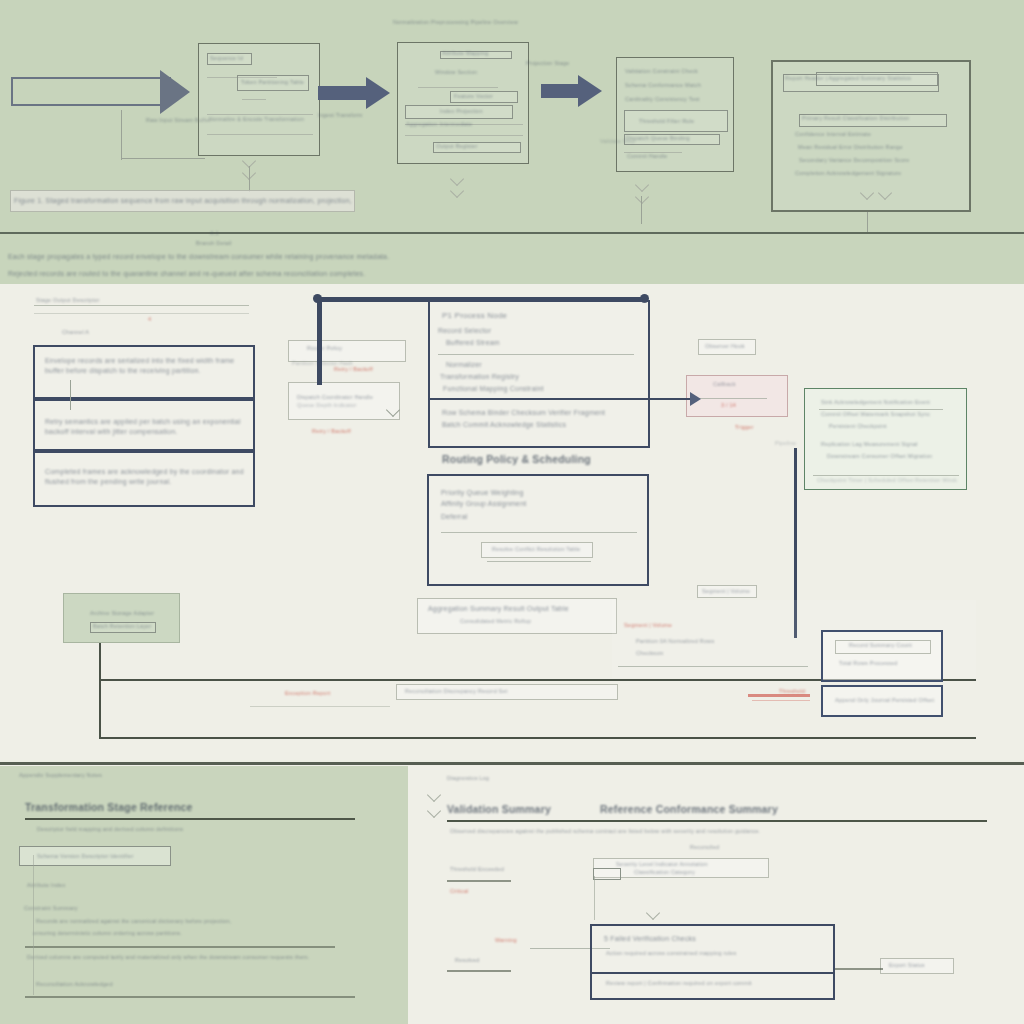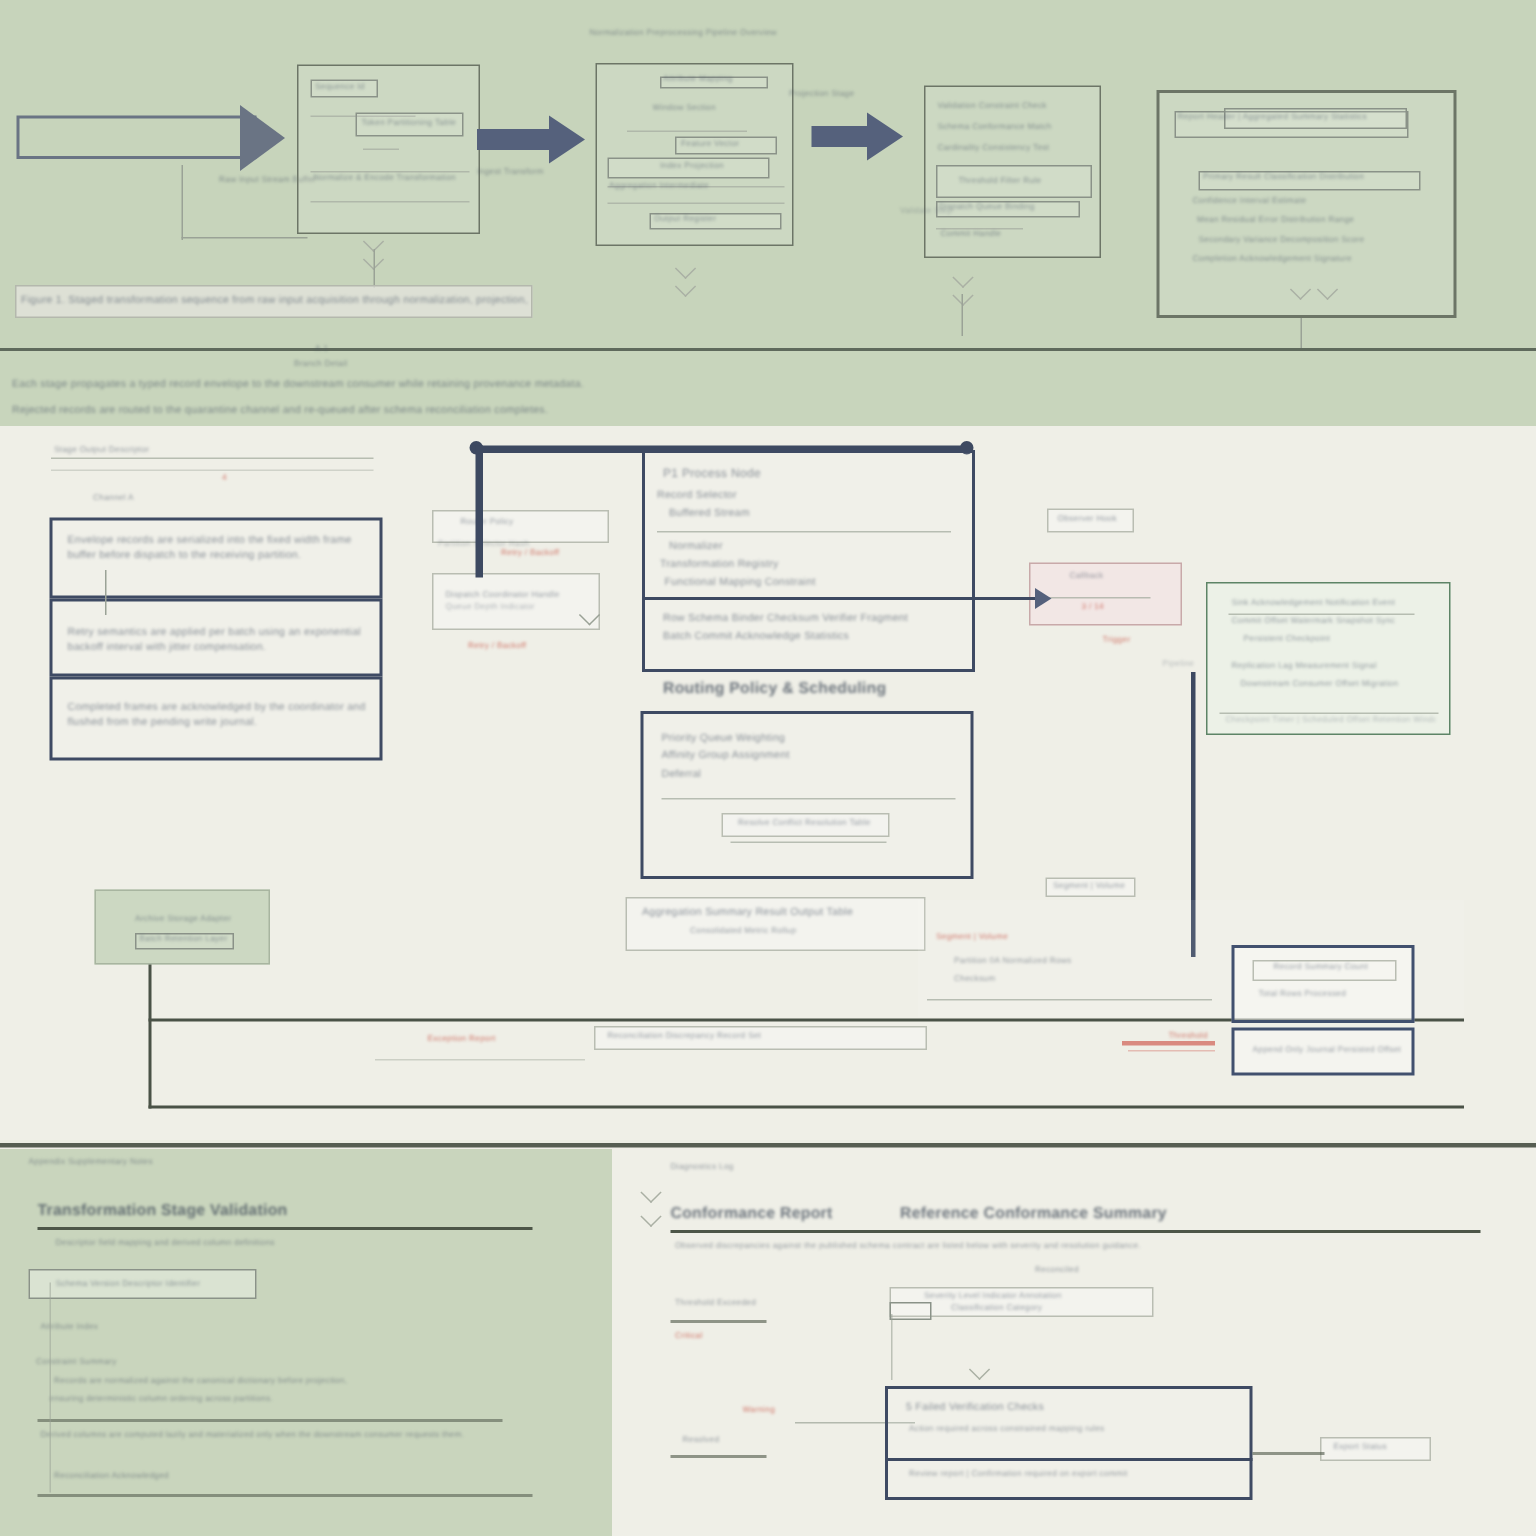--- a/index.html
+++ b/index.html
@@ -307,40 +307,40 @@
 <span class="t sm red" style="position:absolute;left:285px;top:690px;width:86px;">Exception Report</span>
 <div class="bx lite" style="left:396px;top:684px;width:222px;height:16px;">
   <span class="t sm" style="position:absolute;left:8px;top:3px;width:206px;">Reconciliation Discrepancy Record Set</span>
 </div>
 <div class="ln red" style="left:748px;top:694px;width:62px;height:3px;"></div>
 <span class="t sm red" style="position:absolute;left:779px;top:688px;width:44px;">Threshold</span>
 <div class="ln red" style="left:752px;top:700px;width:58px;height:1.4px;opacity:.5;"></div>
 <div class="hr" style="left:250px;top:706px;width:140px;opacity:.5;"></div>
 
 <span class="t sm" style="position:absolute;left:19px;top:772px;width:130px;">Appendix Supplementary Notes</span>
-<span class="t lg" style="position:absolute;left:25px;top:800px;width:200px;">Transformation Stage Validation</span>
+<span class="t lg" style="position:absolute;left:25px;top:800px;width:200px;">Transformation Stage Reference</span>
 <div class="hr dark" style="left:25px;top:818px;width:330px;"></div>
 <span class="t sm" style="position:absolute;left:37px;top:826px;width:250px;">Descriptor field mapping and derived column definitions</span>
 <div class="bx thin" style="left:19px;top:846px;width:152px;height:20px;background:rgba(240,243,236,.45);">
   <span class="t sm" style="position:absolute;left:17px;top:6px;width:128px;">Schema Version Descriptor Identifier</span>
 </div>
 <span class="t sm" style="position:absolute;left:27px;top:882px;width:70px;">Attribute Index</span>
 <span class="t sm" style="position:absolute;left:24px;top:905px;width:80px;">Constraint Summary</span>
 <span class="t sm" style="position:absolute;left:36px;top:918px;width:260px;">Records are normalized against the canonical dictionary before projection,</span>
 <span class="t sm" style="position:absolute;left:33px;top:930px;width:200px;">ensuring deterministic column ordering across partitions.</span>
 <div class="hr dark" style="left:25px;top:946px;width:310px;opacity:.55;"></div>
 <span class="t sm" style="position:absolute;left:27px;top:954px;width:360px;">Derived columns are computed lazily and materialized only when the downstream consumer requests them.</span>
 <span class="t sm" style="position:absolute;left:36px;top:981px;width:150px;">Reconciliation Acknowledged</span>
 <div class="hr dark" style="left:25px;top:996px;width:330px;opacity:.55;"></div>
 <div class="ln thin-g" style="left:33px;top:855px;width:1px;height:140px;opacity:.5;"></div>
 
 <span class="t sm" style="position:absolute;left:447px;top:775px;width:100px;">Diagnostics Log</span>
 <div class="caret g" style="left:429px;top:790px;"></div>
 <div class="caret g" style="left:429px;top:806px;"></div>
-<span class="t lg" style="position:absolute;left:447px;top:802px;width:130px;">Conformance Report</span>
+<span class="t lg" style="position:absolute;left:447px;top:802px;width:130px;">Validation Summary</span>
 <span class="t lg" style="position:absolute;left:600px;top:802px;width:200px;">Reference Conformance Summary</span>
 <div class="hr dark" style="left:447px;top:820px;width:540px;"></div>
 <span class="t sm" style="position:absolute;left:450px;top:828px;width:540px;">Observed discrepancies against the published schema contract are listed below with severity and resolution guidance.</span>
 <span class="t sm" style="position:absolute;left:690px;top:844px;width:70px;">Reconciled</span>
 <span class="t sm" style="position:absolute;left:450px;top:866px;width:72px;">Threshold Exceeded</span>
 <div class="bx lite" style="left:593px;top:858px;width:176px;height:20px;">
   <span class="t sm" style="position:absolute;left:22px;top:2px;width:150px;">Severity Level Indicator Annotation</span>
   <span class="t sm" style="position:absolute;left:40px;top:10px;width:120px;">Classification Category</span>
 </div>
 <div class="bx thin" style="left:593px;top:868px;width:28px;height:12px;"></div>

